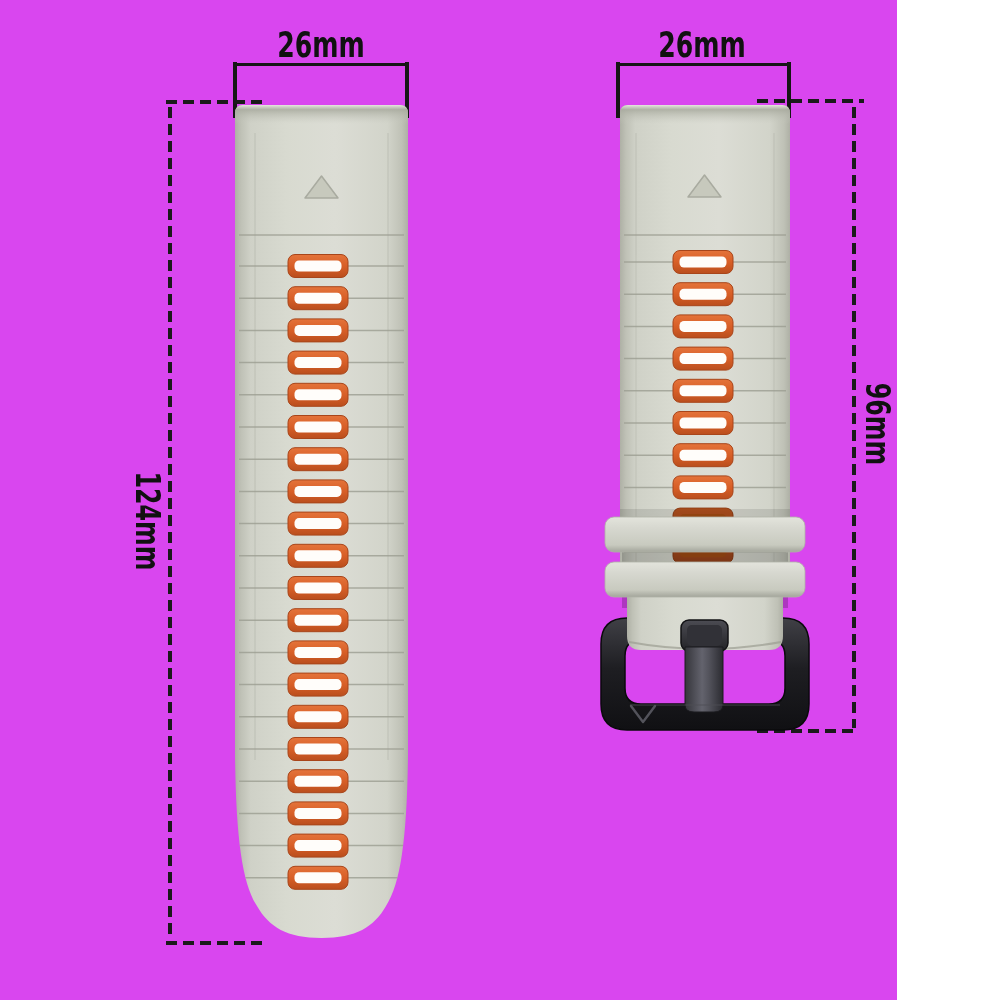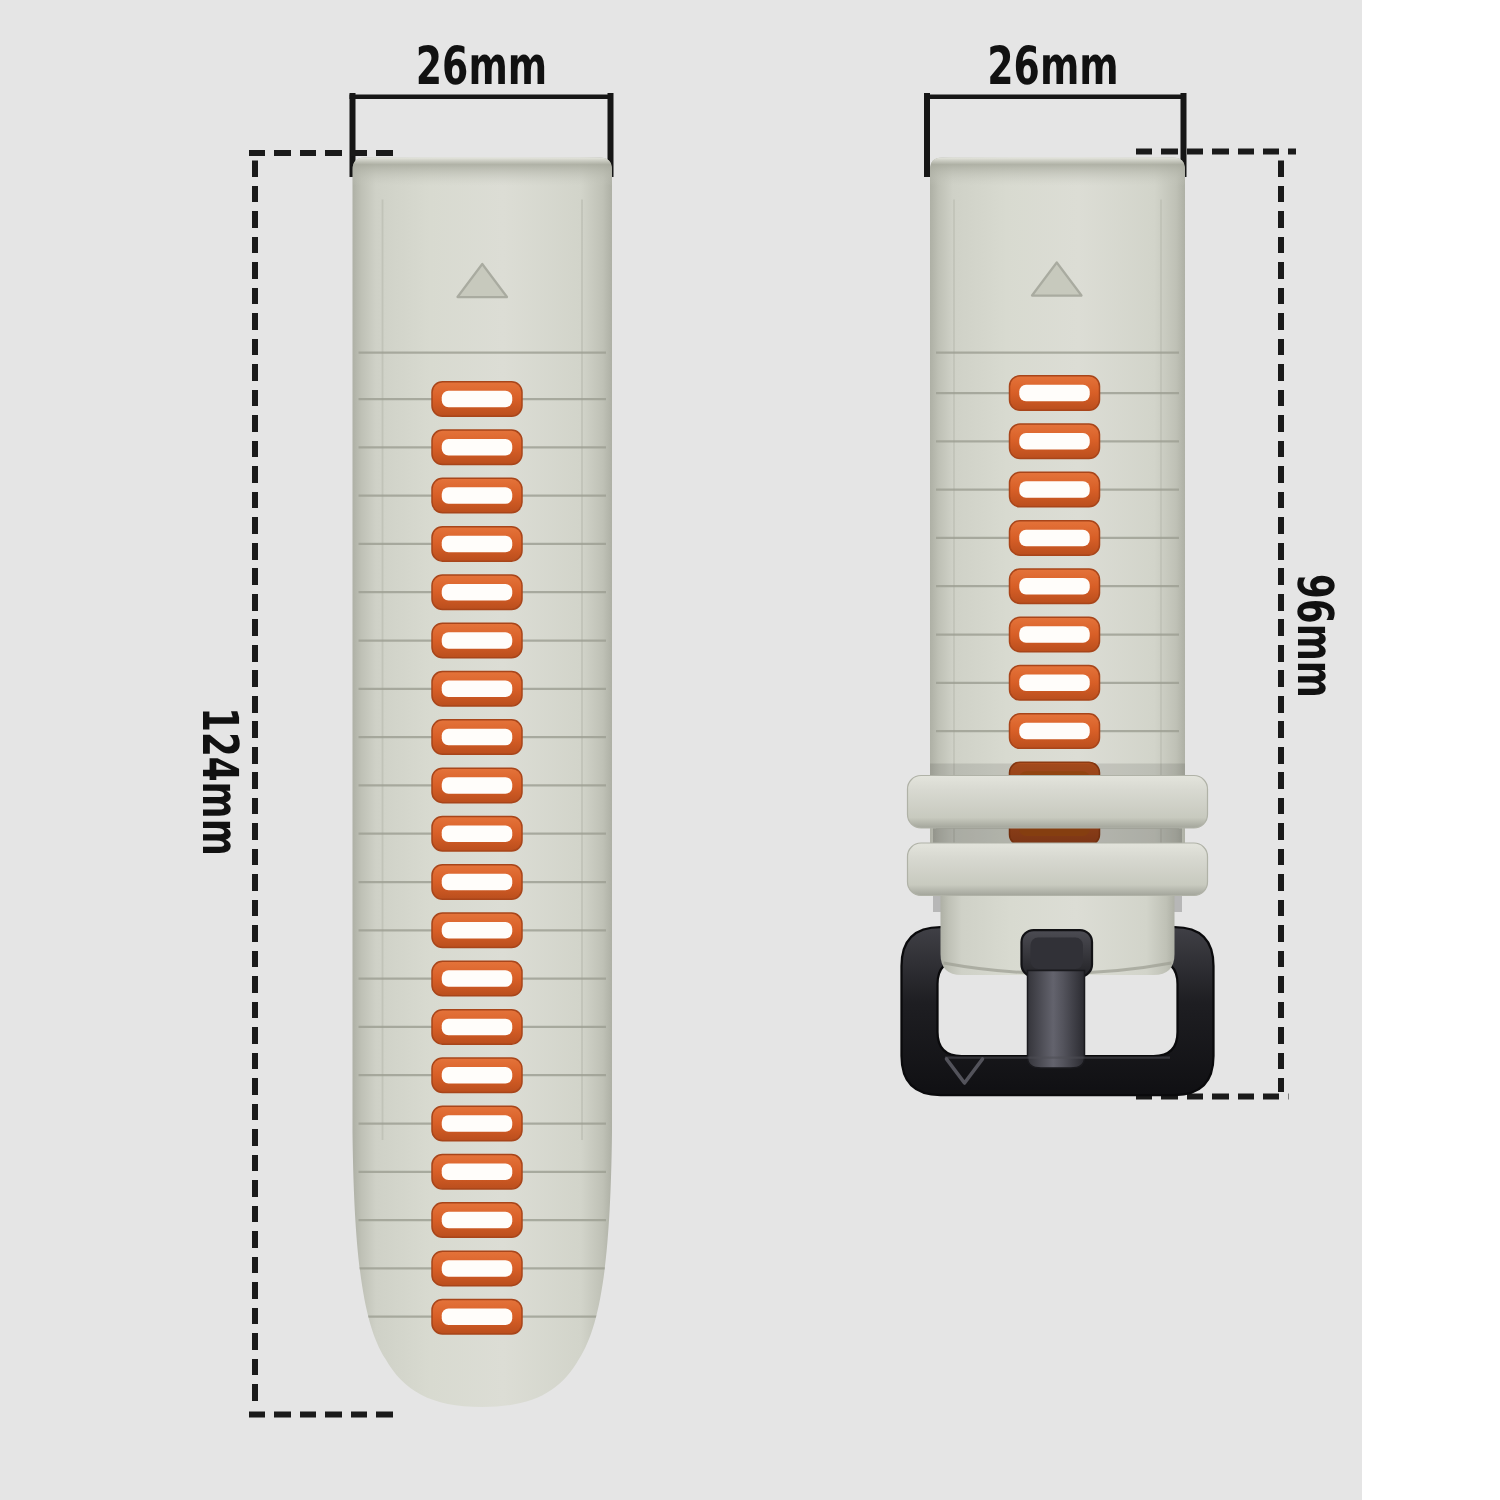--- a/index.html
+++ b/index.html
@@ -1,17 +1,17 @@
 <!DOCTYPE html>
 <html><head>
 <meta charset="utf-8">
 <style>
   html,body{margin:0;padding:0;background:#fff;}
-  .canvas{position:relative;width:897px;height:1000px;background:#e5e5e5;overflow:hidden;
-          font-family:"DejaVu Sans",sans-serif;padding-left:11px;}
+  .canvas{position:relative;width:897px;height:1000px;background:#d946ef;overflow:hidden;
+          font-family:"DejaVu Sans",sans-serif;}
   
   .dim-line-h{position:absolute;height:3px;background:#161616;}
   .dim-tick{position:absolute;width:3.5px;background:#161616;}
   
   .dash-h{position:absolute;height:4px;
           background:repeating-linear-gradient(90deg,#1a1a1a 0 11px,transparent 11px 17px);}
   .dash-v{position:absolute;width:4px;
           background:repeating-linear-gradient(180deg,#1a1a1a 0 11px,transparent 11px 17px);}
   
   .dim-label{position:absolute;font-weight:700;font-size:35px;color:#111;white-space:nowrap;

